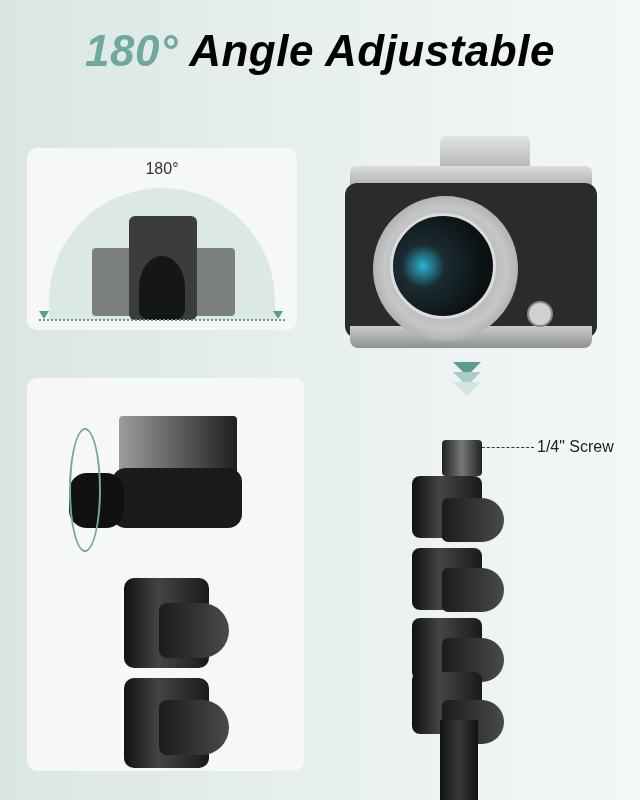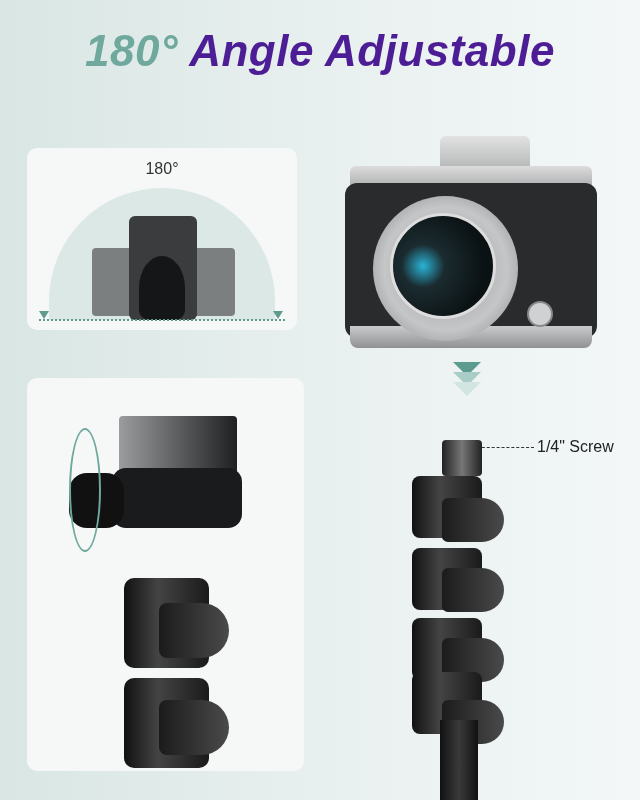--- a/index.html
+++ b/index.html
@@ -6,21 +6,21 @@
   body {
     width:640px; height:800px; overflow:hidden; position:relative;
     background: linear-gradient(90deg, #d9e6e4 0%, #e8f0ef 50%, #f3f7f7 100%);
     font-family: "Liberation Sans", sans-serif;
   }
   .title {
     position:absolute; left:0; top:26px; width:640px; text-align:center;
     font-size:44px; font-weight:bold; font-style:italic; letter-spacing:0.5px;
   }
   .title .accent { color:#6fa89d; }
-  .title .main { color:#4c1d95; }
+  .title .main { color:#000000; }
 
   .card {
     position:absolute; background:#f6f8f8; border-radius:10px;
   }
   .card1 { left:27px; top:148px; width:270px; height:182px; }
   .card2 { left:27px; top:378px; width:277px; height:393px; }
 
   .angle-label { position:absolute; left:0; width:270px; top:12px; text-align:center; font-size:16px; color:#333; }
   .dome {
     position:absolute; left:22px; top:40px; width:226px; height:132px;

